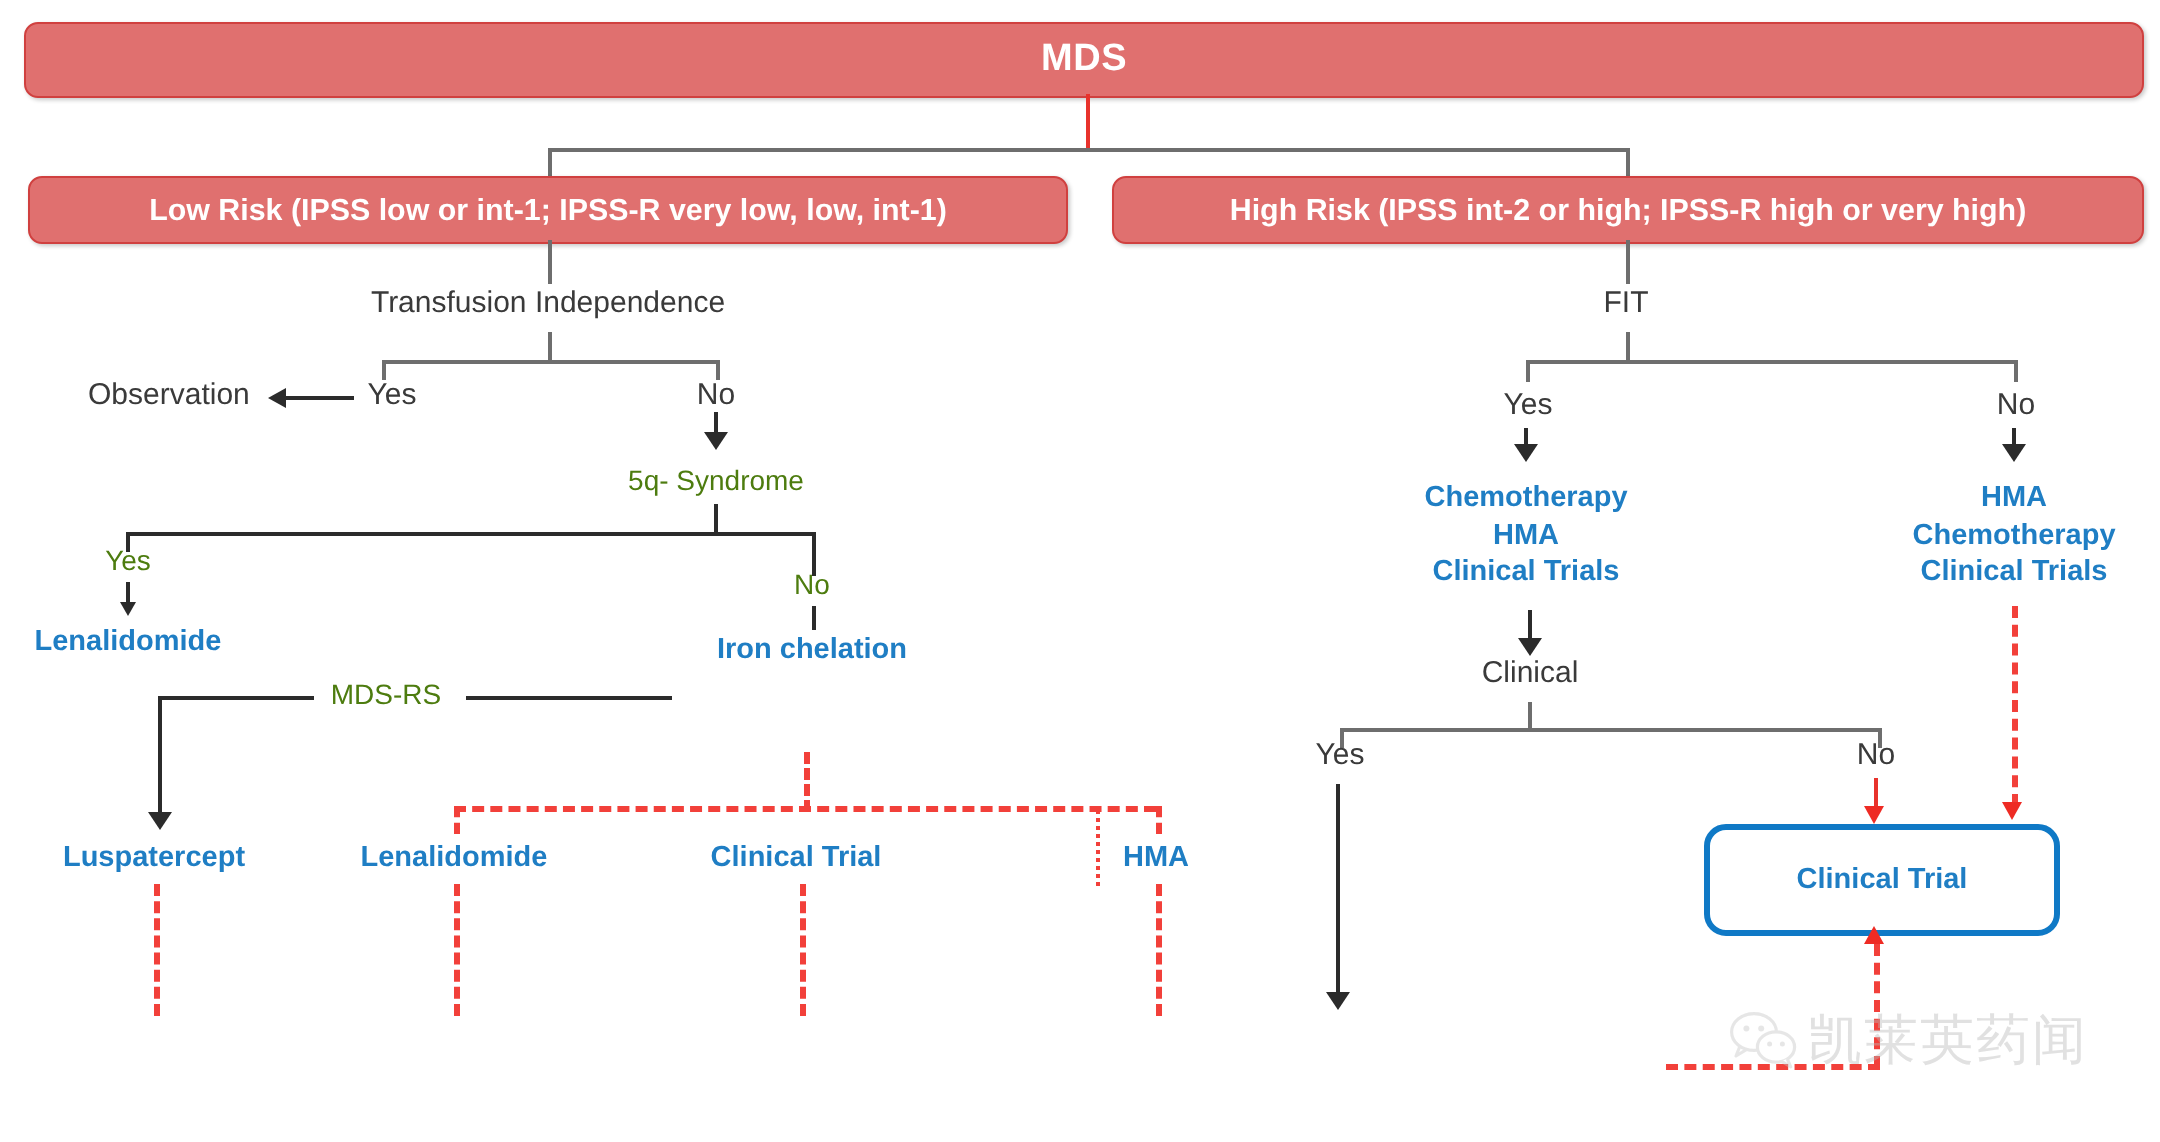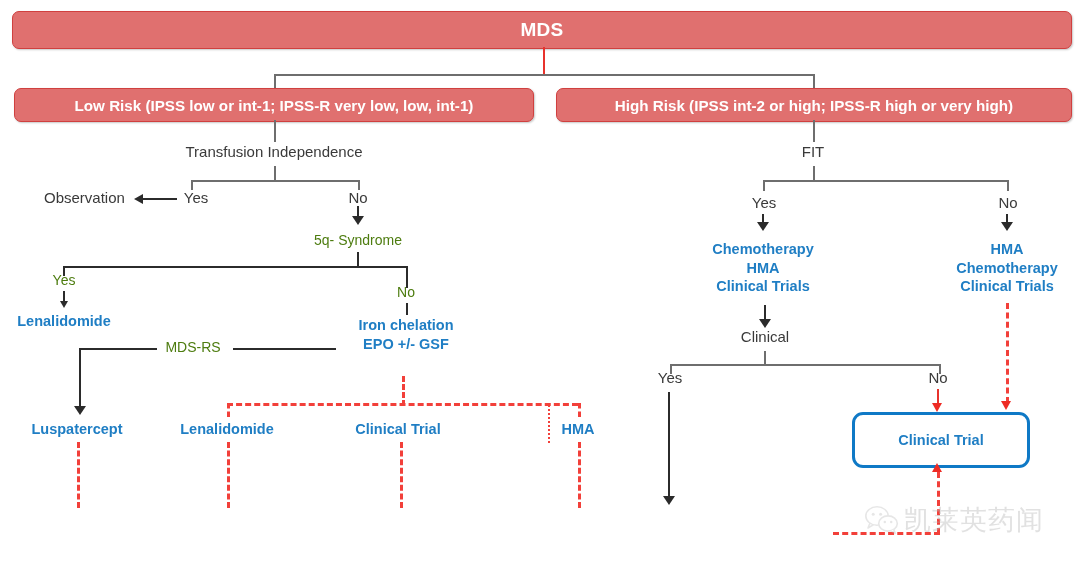--- a/index.html
+++ b/index.html
@@ -114,21 +114,20 @@
   <div class="node dark-sm ctr" style="left:64px;top:272px;">Yes</div>
   <div class="node dark-sm ctr" style="left:406px;top:284px;">No</div>
 
   <div class="ln blk v" style="left:63px;top:291px;height:12px;"></div>
   <div class="ah-d" style="left:60px;top:301px;"></div>
   <div class="node blue ctr" style="left:64px;top:313px;">Lenalidomide</div>
 
   <div class="ln blk v" style="left:406px;top:303px;height:12px;"></div>
   <div class="node blue-c ctr" style="left:406px;top:316px;">
     <div>Iron chelation</div>
-    <div>EPO +/- GSF</div>
   </div>
 
   <div class="node dark-sm ctr" style="left:193px;top:339px;">MDS-RS</div>
   <div class="ln blk h" style="left:80px;top:348px;width:77px;"></div>
   <div class="ln blk h" style="left:233px;top:348px;width:103px;"></div>
   <div class="ln blk v" style="left:79px;top:348px;height:60px;"></div>
   <div class="ah-d big" style="left:74px;top:406px;"></div>
 
   <div class="dash-h" style="left:227px;top:403px;width:351px;"></div>
   <div class="dash-v" style="left:227px;top:403px;height:14px;"></div>

